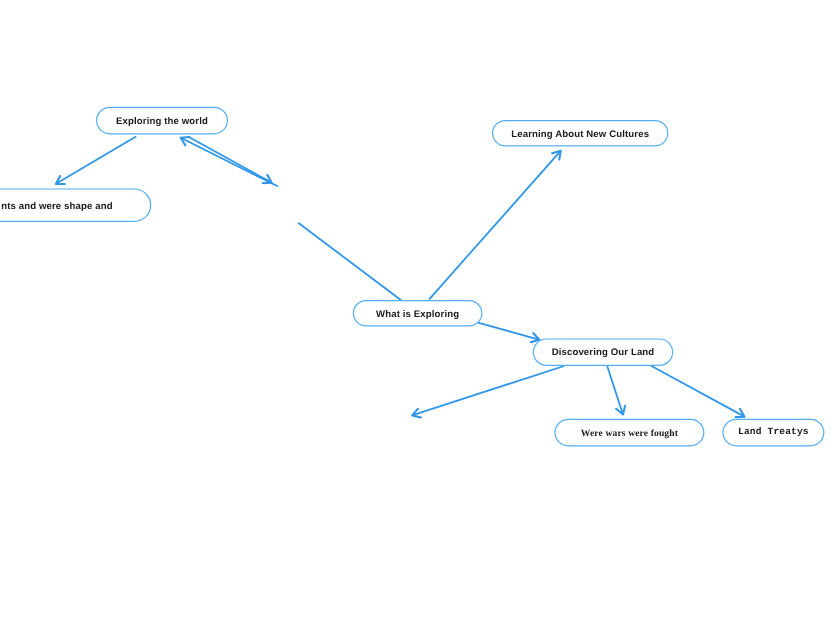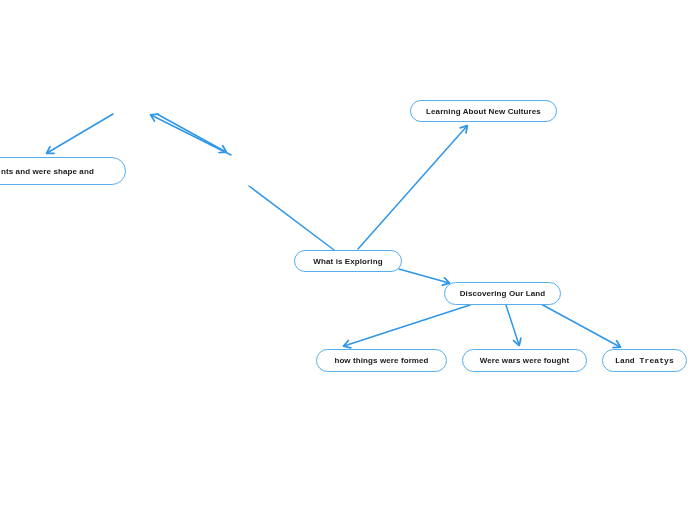--- a/index.html
+++ b/index.html
@@ -42,21 +42,21 @@
     justify-content: flex-start;
     white-space: normal;
   }
   #node-exploring     { left: 80px;  top: 89px;  width: 110px; height: 23px; }
   #node-learning      { left: 410px; top: 100px; width: 147px; height: 22px; align-items: center; }
   #node-continents    { left: -56px; top: 157px; width: 182px; height: 28px; padding-left: 56px; }
   #node-relationships { left: 144px; top: 156px; width: 213px; height: 30px; padding-left: 19px; }
   #node-geography     { left: 294px; top: 250px; width: 108px; height: 22px; }
   #node-discovering   { left: 444px; top: 282px; width: 117px; height: 23px; }
   #node-how-things    { left: 316px; top: 349px; width: 131px; height: 23px; }
-  #node-were-wars     { left: 462px; top: 349px; width: 125px; height: 23px; }
+  #node-were-wars     { left: 462px; top: 349px; width: 125px; height: 23px; font-family: Liberation Serif, serif; }
   #node-land-treatys  { left: 602px; top: 349px; width: 85px;  height: 23px; font-family: Liberation Mono, monospace; }
   .edge-line {
     stroke: #2f96e8;
     stroke-width: 1.5;
     stroke-linecap: round;
   }
 </style>
 </head>
 <body>
 
@@ -72,41 +72,41 @@
     <line class="edge-line" x1="231" y1="155" x2="151" y2="115" marker-end="url(#arrow)"></line>
     <line class="edge-line" x1="157" y1="114" x2="226" y2="152" marker-end="url(#arrow)"></line>
     <line class="edge-line" x1="249" y1="186" x2="334" y2="250"></line>
     <line class="edge-line" x1="358" y1="249" x2="467" y2="126" marker-end="url(#arrow)"></line>
     <line class="edge-line" x1="399" y1="269" x2="449" y2="283" marker-end="url(#arrow)"></line>
     <line class="edge-line" x1="470" y1="305" x2="344" y2="346" marker-end="url(#arrow)"></line>
     <line class="edge-line" x1="506" y1="305" x2="519" y2="345" marker-end="url(#arrow)"></line>
     <line class="edge-line" x1="541" y1="304" x2="620" y2="347" marker-end="url(#arrow)"></line>
   </svg>
 
+  <div class="node" id="node-exploring">
+    <span>Exploring the world</span>
+  </div>
 
   <div class="node" id="node-learning">
     <span>Learning About New Cultures</span>
   </div>
 
   <div class="node left-align" id="node-continents">
     <span>nts and were shape and</span>
   </div>
 
 
   <div class="node" id="node-geography">
     <span>What is Exploring</span>
   </div>
 
   <div class="node" id="node-discovering">
     <span>Discovering Our Land</span>
   </div>
 
-  <div class="node" id="node-how-things">
-    <span>how things were formed</span>
-  </div>
 
   <div class="node" id="node-were-wars">
     <span>Were wars were fought</span>
   </div>
 
   <div class="node" id="node-land-treatys">
     <span>Land Treatys</span>
   </div>
 
 </div>

